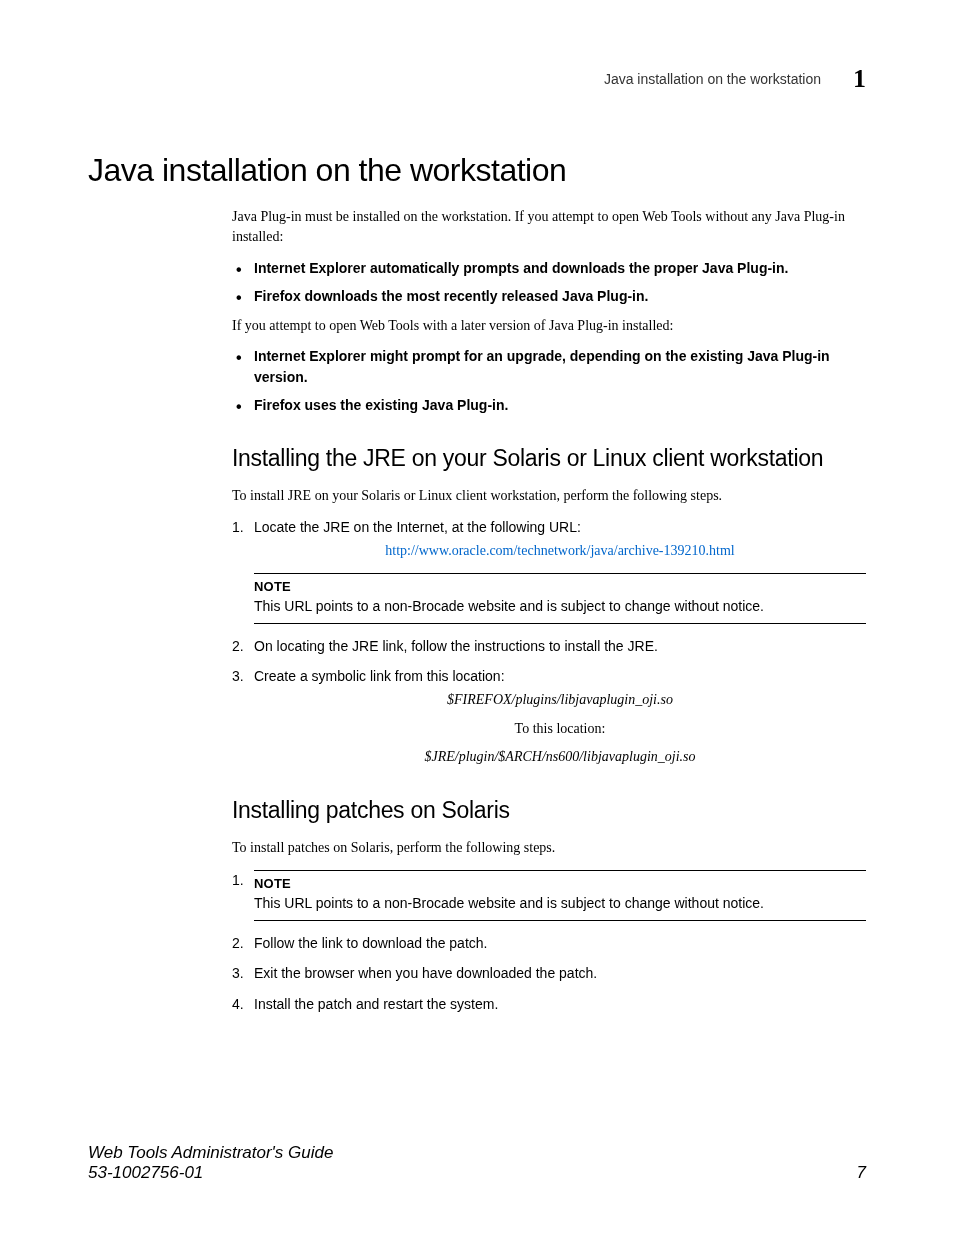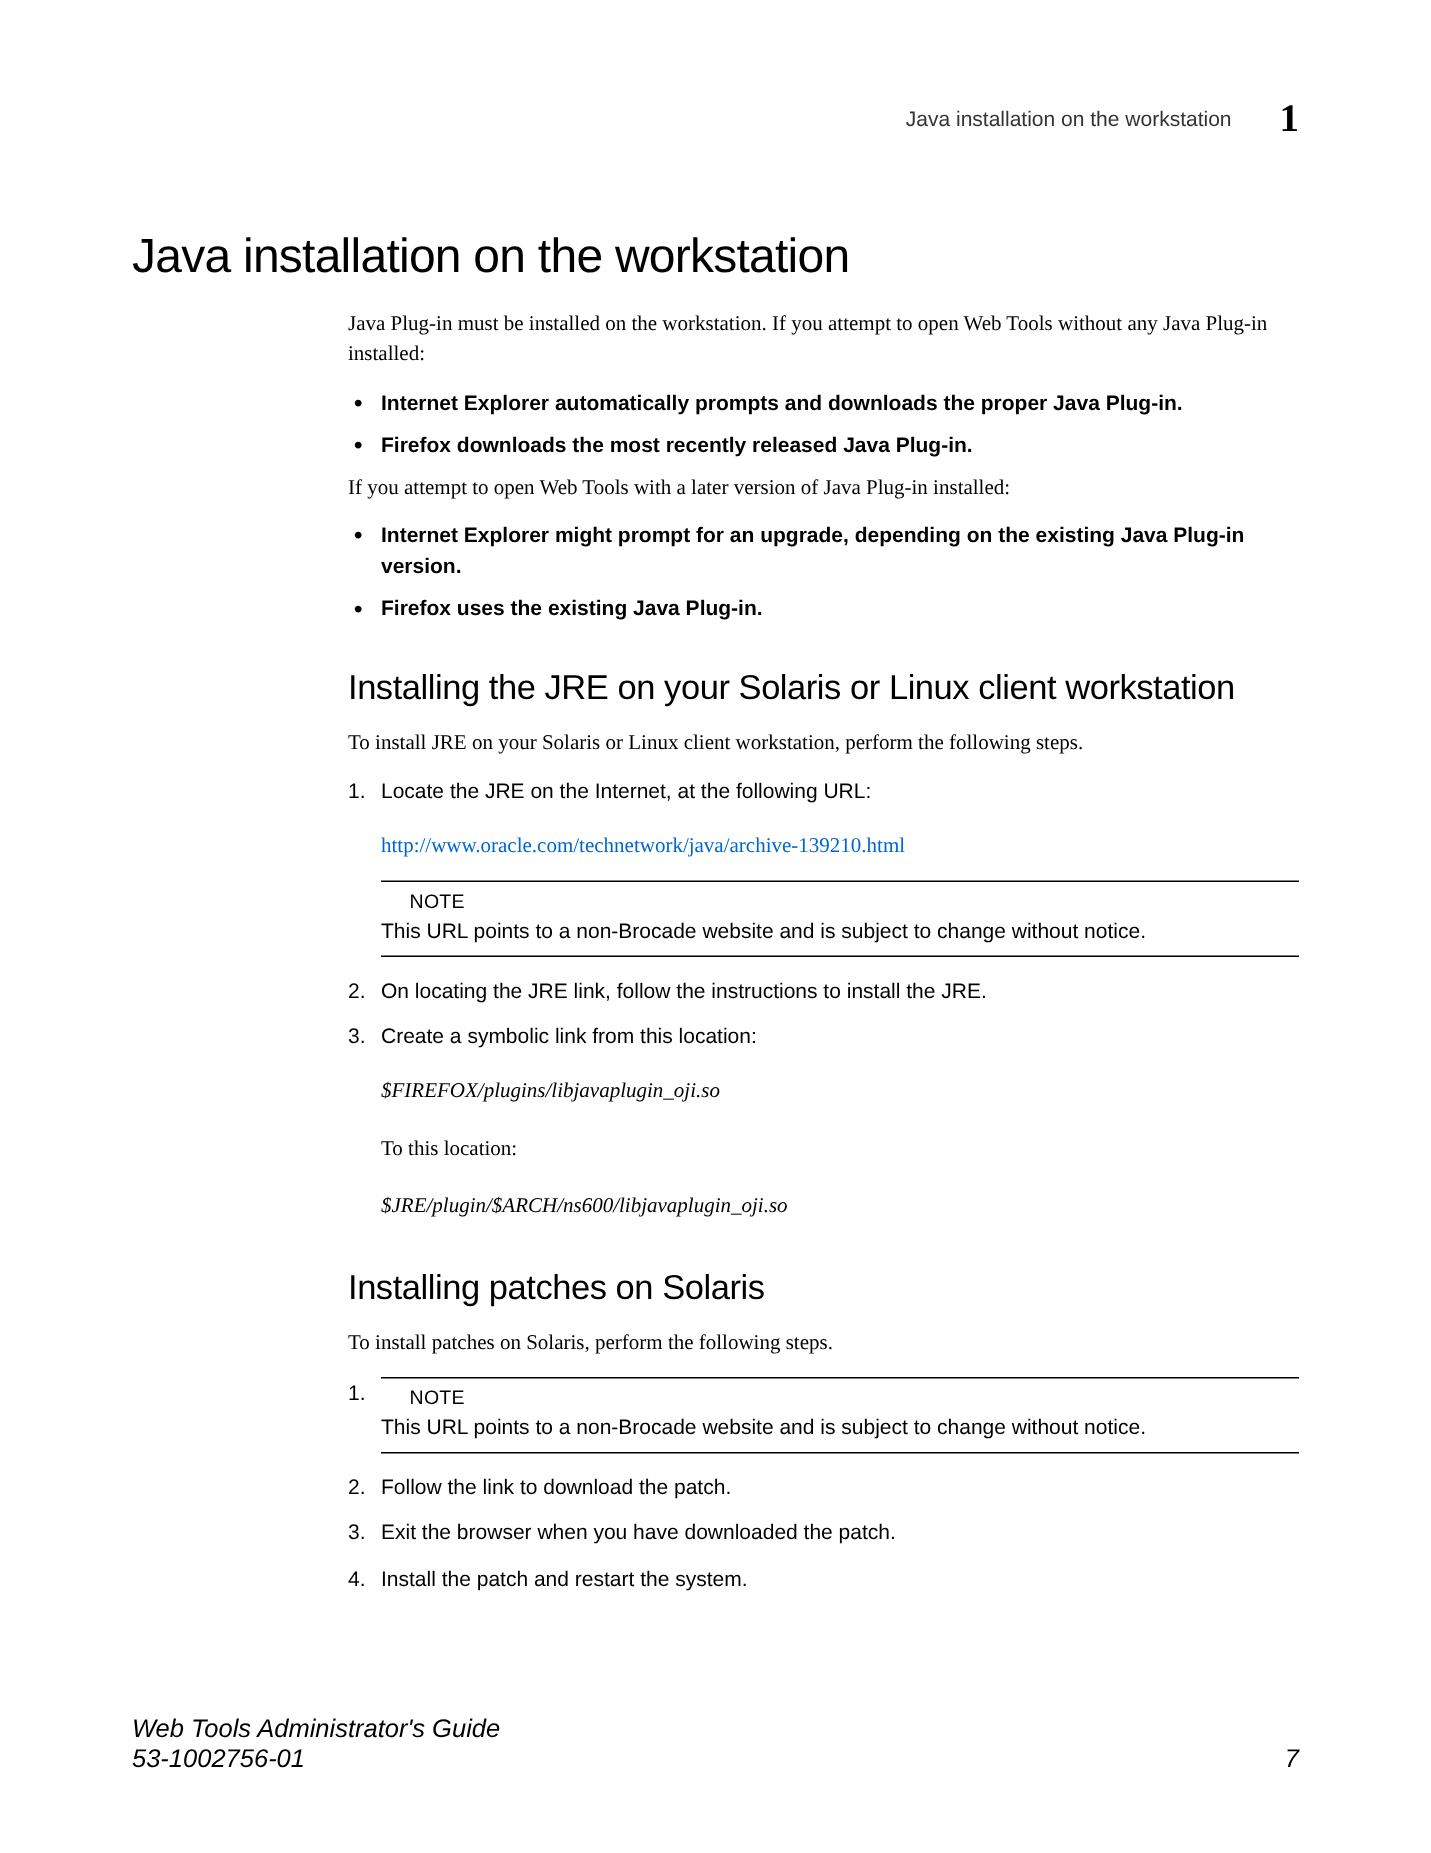--- a/index.html
+++ b/index.html
@@ -98,35 +98,35 @@
       word-break: break-word;
     }
     .note-block {
       margin-top: 12px;
       margin-bottom: 12px;
       border-top: 1px solid #000;
       border-bottom: 1px solid #000;
       padding: 4px 0 6px 0;
     }
     .note-label {
-      font-weight: normal;
+      font-weight: bold;
       font-size: 13px;
       letter-spacing: 0.2px;
-      margin-left: 19px;
     }
     .note-text {
       font-size: 14px;
       line-height: 1.4;
     }
     .italic {
       font-style: italic;
     }
     .step-sub {
-      margin-top: 18px;
+      margin-top: 4px;
       margin-bottom: 8px;
+      text-align: center;
     }
     .footer {
       position: absolute;
       bottom: 52px;
       left: 88px;
       right: 88px;
       display: flex;
       justify-content: space-between;
       align-items: flex-end;
       font-size: 17px;

